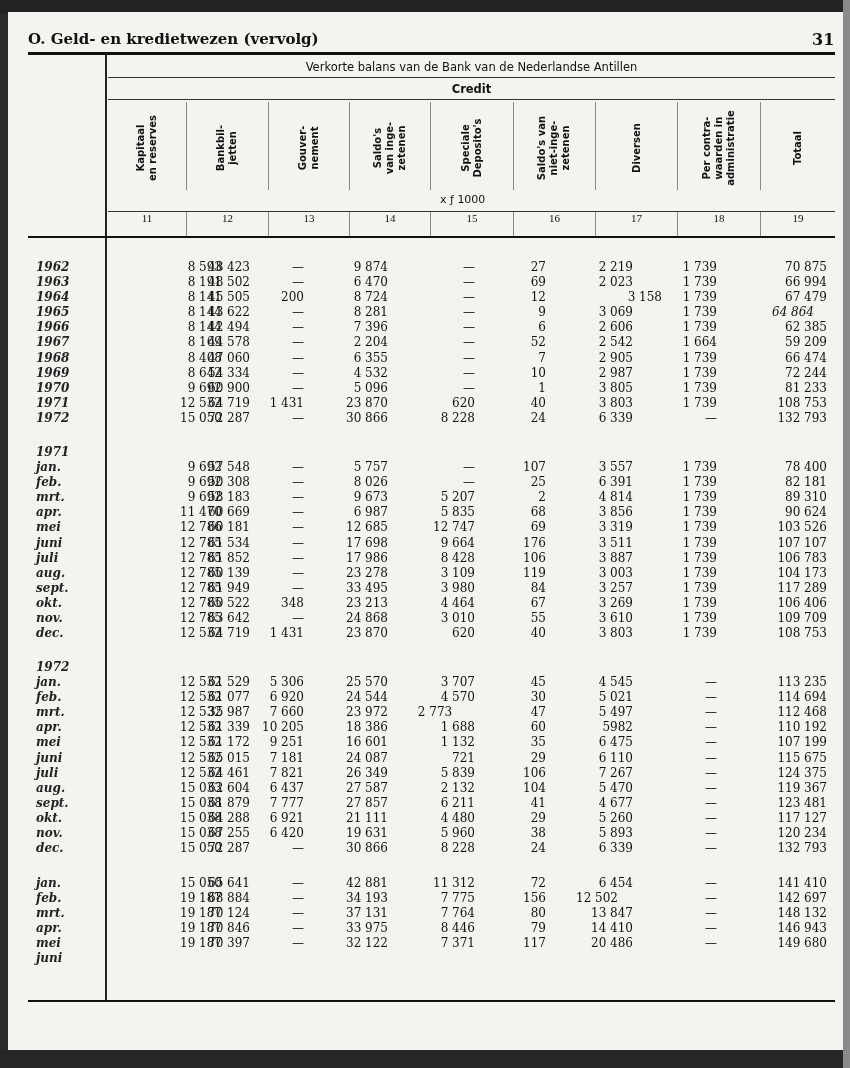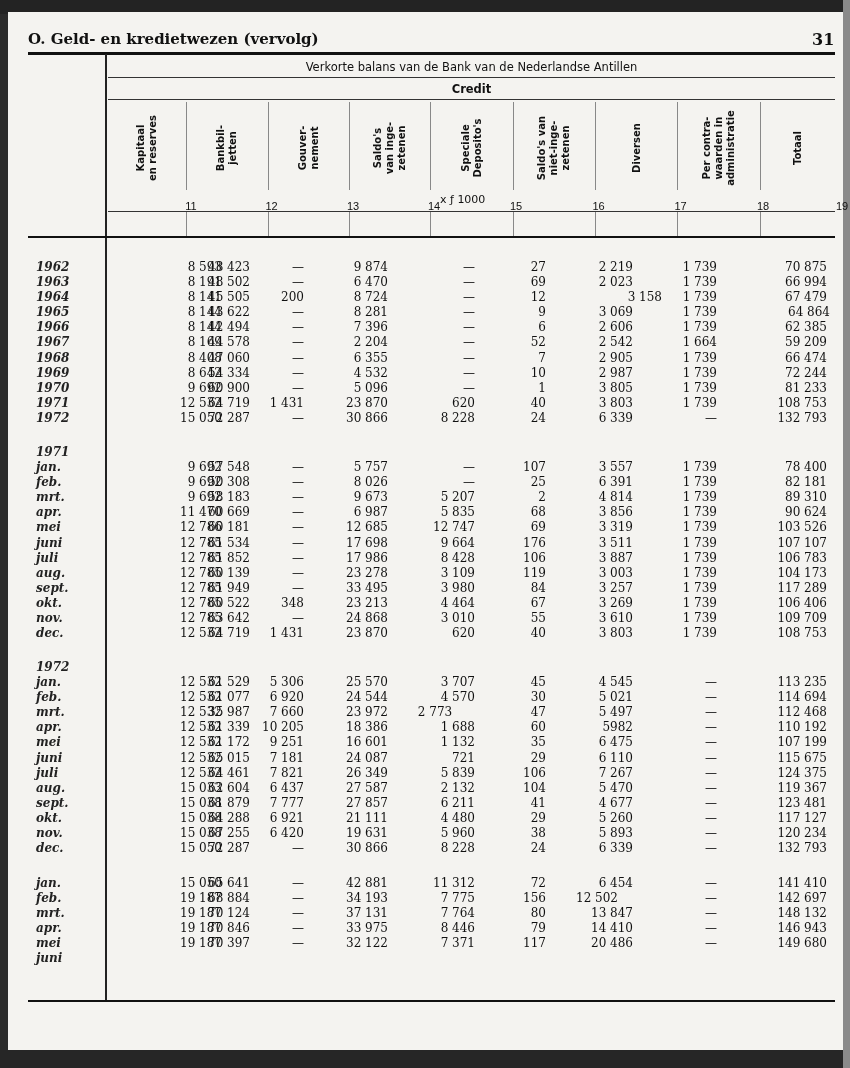--- a/index.html
+++ b/index.html
@@ -11,21 +11,21 @@
   .header-title { position:absolute; left:28px; top:30px; font-family:"DejaVu Serif", serif; font-weight:bold; font-size:15px; color:#111; }
   .page-num { position:absolute; left:812px; top:30px; font-family:"DejaVu Serif", serif; font-weight:bold; font-size:16px; color:#111; }
   .hr-thick { position:absolute; left:28px; width:807px; height:3px; background:#111; }
   .hr-thin { position:absolute; height:1px; background:#333; }
   .vline { position:absolute; width:2px; background:#222; }
   .vline-thin { position:absolute; width:1px; background:#888; }
   .banner { position:absolute; left:108px; width:727px; text-align:center; font-family:"DejaVu Sans", sans-serif; font-size:11.5px; color:#111; }
   .colhead { position:absolute; top:104px; height:88px; display:flex; align-items:center; justify-content:center; }
   .colhead span { transform:rotate(-90deg); white-space:pre; text-align:center; font-family:"DejaVu Sans", sans-serif; font-weight:bold; font-size:10px; line-height:12px; color:#111; display:block; }
   .unit { position:absolute; left:440px; top:193px; font-family:"DejaVu Sans", sans-serif; font-size:11px; color:#111; }
-  .colnum { position:absolute; top:200px; text-align:center; font-family:Liberation Sans, sans-serif; font-size:11px; color:#111;margin-left:44px; }
+  .colnum { position:absolute; top:212px; text-align:center; font-family:Liberation Serif, serif; font-size:11px; color:#111; }
   .section { position:absolute; left:28px; width:807px; }
   .row { position:relative; height:15.1px; }
   .label { position:absolute; left:8px; font-style:italic; font-weight:bold; font-size:12px; color:#222; line-height:15px; }
   .cell { position:absolute; text-align:right; font-family:"DejaVu Serif", serif; font-size:12px; color:#111; line-height:15px; }
   .sec-head { position:relative; height:15.1px; }
 </style>
 </head>
 <body>
 
 <div class="dark-top"></div>
@@ -156,21 +156,21 @@
     <div class="row">
       <div class="label">1965</div>
       <div class="cell" style="left: 114px; width: 80px;">8 144</div>
       <div class="cell" style="left: 142px; width: 80px;">43 622</div>
       <div class="cell" style="left: 196px; width: 80px;">—</div>
       <div class="cell" style="left: 280px; width: 80px;">8 281</div>
       <div class="cell" style="left: 367px; width: 80px;">—</div>
       <div class="cell" style="left: 438px; width: 80px;">9</div>
       <div class="cell" style="left: 525px; width: 80px;">3 069</div>
       <div class="cell" style="left: 609px; width: 80px;">1 739</div>
-      <div class="cell" style="left: 722px; width: 80px;">64 864</div>
+      <div class="cell" style="left: 706px; width: 80px; font-style: italic;">64 864</div>
     </div>
     <div class="row">
       <div class="label">1966</div>
       <div class="cell" style="left: 114px; width: 80px;">8 144</div>
       <div class="cell" style="left: 142px; width: 80px;">42 494</div>
       <div class="cell" style="left: 196px; width: 80px;">—</div>
       <div class="cell" style="left: 280px; width: 80px;">7 396</div>
       <div class="cell" style="left: 367px; width: 80px;">—</div>
       <div class="cell" style="left: 438px; width: 80px;">6</div>
       <div class="cell" style="left: 525px; width: 80px;">2 606</div>

